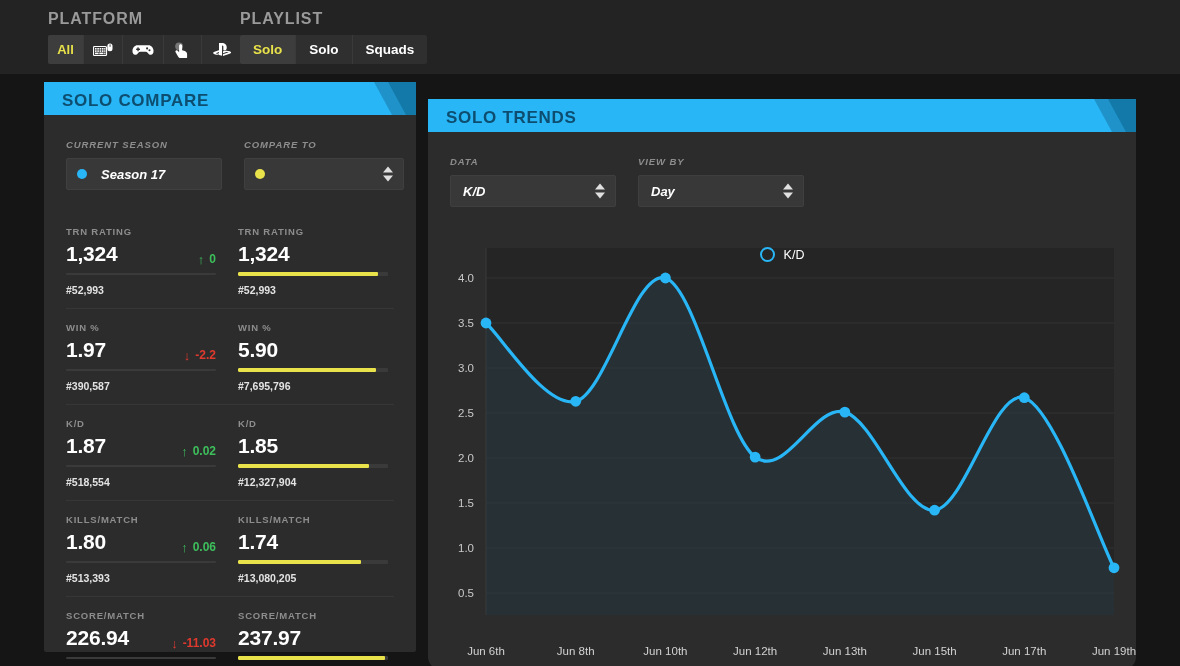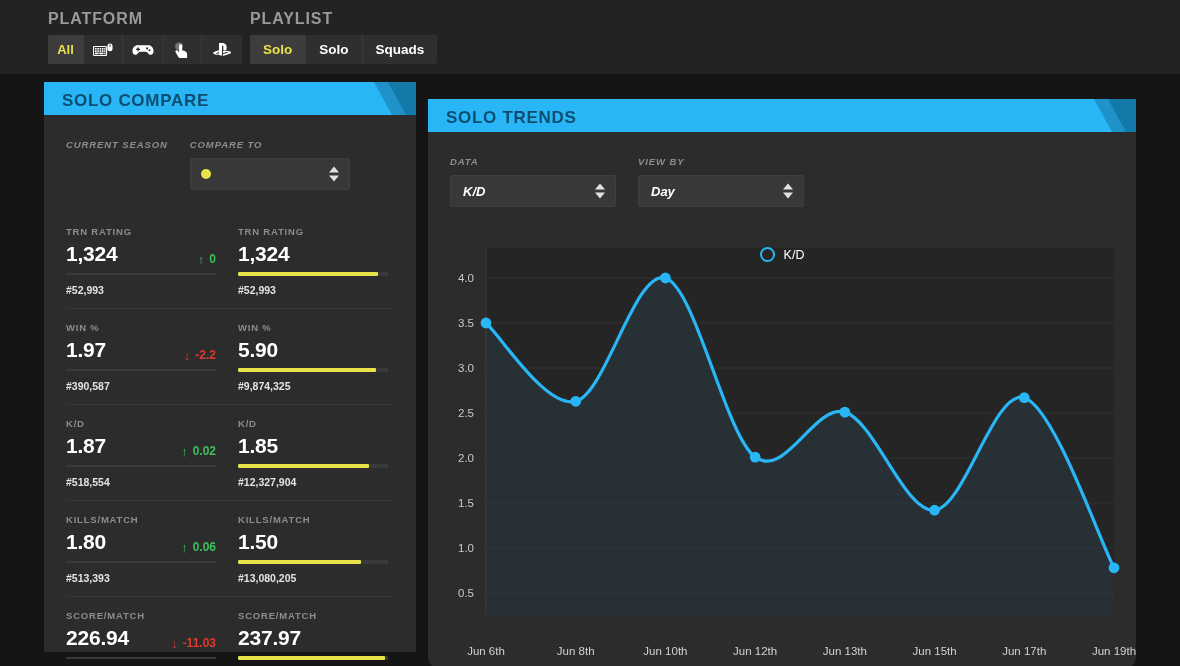--- a/index.html
+++ b/index.html
@@ -11,21 +11,21 @@
   }
   body { position: relative; }
 
   
   .topbar {
     position: absolute; left: 0; top: 0; width: 1180px; height: 74px;
     background: #232323;
   }
   .filter-group { position: absolute; top: 10px; }
   .filter-group.platform { left: 48px; }
-  .filter-group.playlist { left: 250px; }
+  .filter-group.playlist { left: 240px; }
   .filter-label {
     font-size: 16px; font-weight: bold; letter-spacing: 0.9px;
     color: #9a9a9a; text-transform: uppercase; margin-bottom: 7px;
   }
   .seg {
     display: flex; align-items: stretch;
     background: #2f2f2f; border-radius: 2px; overflow: hidden;
     height: 29px;
   }
   .seg-item {
@@ -226,20 +226,24 @@
     <div class="title">SOLO COMPARE</div>
     <svg class="notch" viewBox="0 0 72 33" preserveAspectRatio="none">
       <polygon points="30,0 72,0 72,33 48,33" fill="#1f93c9"></polygon>
       <polygon points="44,0 72,0 72,33 62,33" fill="#1279a8"></polygon>
     </svg>
   </div>
 
   <div class="sel-row">
     <div class="sel-block">
       <div class="sel-label">CURRENT SEASON</div>
+      <div class="sel-box plain" id="sel-season">
+        <span class="dot blue"></span>
+        <span class="sel-text">Season 17</span>
+      </div>
     </div>
     <div class="sel-block">
       <div class="sel-label">COMPARE TO</div>
       <div class="sel-box" id="sel-compare">
         <span class="dot yellow"></span>
         <span class="sel-text"></span>
         <span class="stepper">
           <span class="up"></span>
             <span class="dn"></span>
         </span>
@@ -286,21 +290,21 @@
           <div class="stat-rank">#390,587</div>
         </div>
         <div class="stat-col">
           <div class="stat-name">WIN %</div>
           <div class="stat-val-line">
             <span class="stat-val">5.90</span>
           </div>
           <div class="bar-track">
             <div class="bar-fill" style="width:92%"></div>
           </div>
-          <div class="stat-rank">#9,874,325</div>
+          <div class="stat-rank">#7,695,796</div>
         </div>
       </div>
       <div class="stat-row">
         <div class="stat-col">
           <div class="stat-name">K/D</div>
           <div class="stat-val-line">
             <span class="stat-val">1.87</span>
             <span class="delta up">
               <span class="arrow">↑</span>
               <span>0.02</span>
@@ -329,21 +333,21 @@
               <span class="arrow">↑</span>
               <span>0.06</span>
             </span>
           </div>
           <div class="bar-track empty"></div>
           <div class="stat-rank">#513,393</div>
         </div>
         <div class="stat-col">
           <div class="stat-name">KILLS/MATCH</div>
           <div class="stat-val-line">
-            <span class="stat-val">1.50</span>
+            <span class="stat-val">1.74</span>
           </div>
           <div class="bar-track">
             <div class="bar-fill" style="width:82%"></div>
           </div>
           <div class="stat-rank">#13,080,205</div>
         </div>
       </div>
       <div class="stat-row">
         <div class="stat-col">
           <div class="stat-name">SCORE/MATCH</div>

